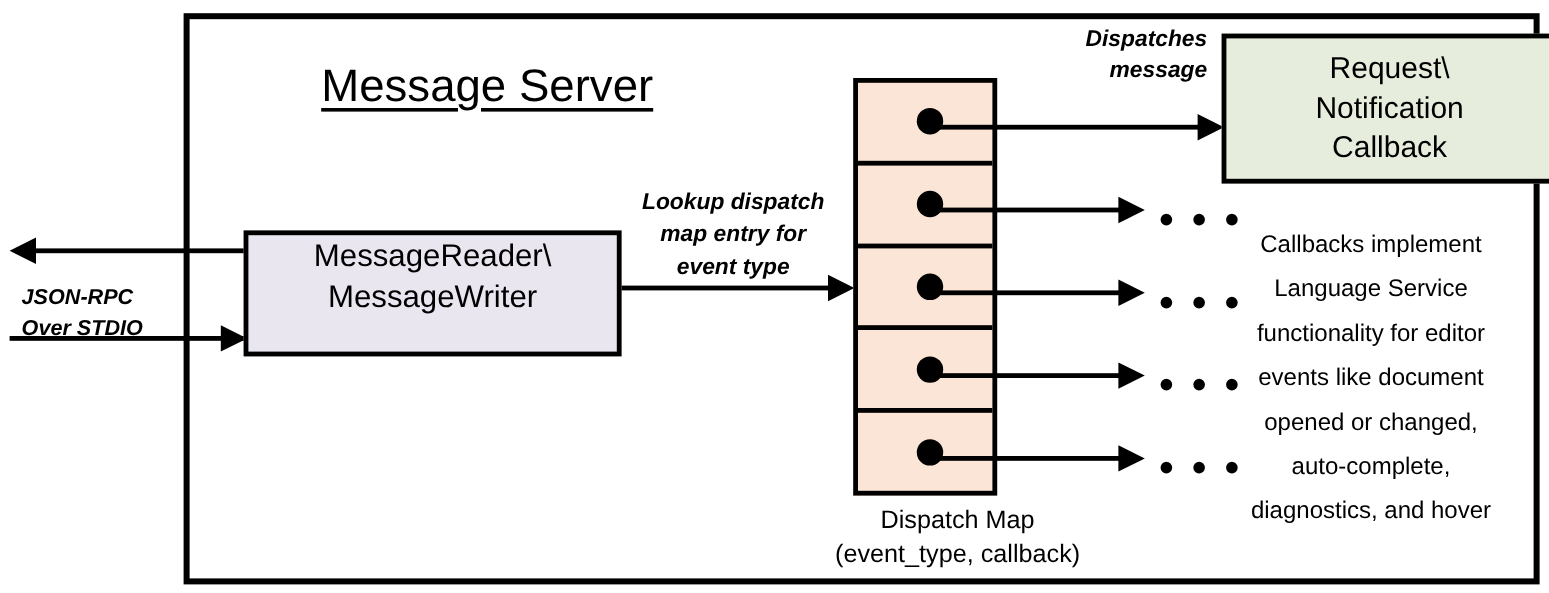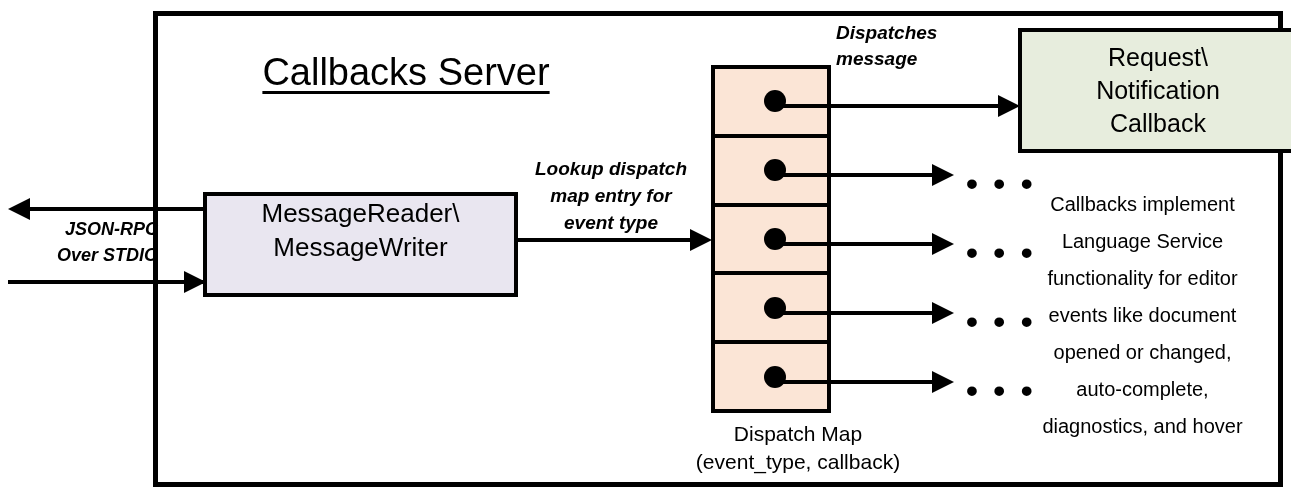--- a/index.html
+++ b/index.html
@@ -68,27 +68,27 @@
     width: 335px;
     font-size: 18px;
     line-height: 26px;
     text-align: center;
     white-space: pre-line;
   }
 
   
   #jsonrpc-label {
     left: 18px;
-    top: 216px;
+    top: 234px;
     width: 140px;
     font-size: 18px;
     line-height: 26px;
     font-style: italic;
     font-weight: bold;
-    text-align: right;
+    text-align: left;
     white-space: pre-line;
   }
 
   
   .hline {
     height: 0;
     border-top: 4px solid #000000;
   }
   .arrow-right {
     width: 0; height: 0;
@@ -145,21 +145,21 @@
 
   
   #dispatch-label {
     left: 836px;
     top: 20px;
     width: 170px;
     font-size: 19px;
     line-height: 26px;
     font-style: italic;
     font-weight: bold;
-    text-align: left;
+    text-align: right;
     white-space: pre-line;
   }
 
   
   #lookup-label {
     left: 516px;
     top: 155px;
     width: 190px;
     font-size: 19px;
     line-height: 27px;
@@ -208,21 +208,21 @@
     white-space: nowrap;
   }
 </style>
 </head>
 <body>
 
 <div id="canvas">
 
   <div class="abs" id="server-container"></div>
 
-  <div class="abs" id="server-title">Callbacks Server</div>
+  <div class="abs" id="server-title">Message Server</div>
 
   <div class="abs hline" style="left:30px; top:207px; width:178px;"></div>
   <div class="abs arrow-left" style="left:8px; top:198px;"></div>
 
   <div class="abs hline" style="left:8px; top:280px; width:198px;"></div>
   <div class="abs arrow-right" style="left:184px; top:271px;"></div>
 
   <div class="abs" id="jsonrpc-label">JSON-RPC
 Over STDIO</div>
 

